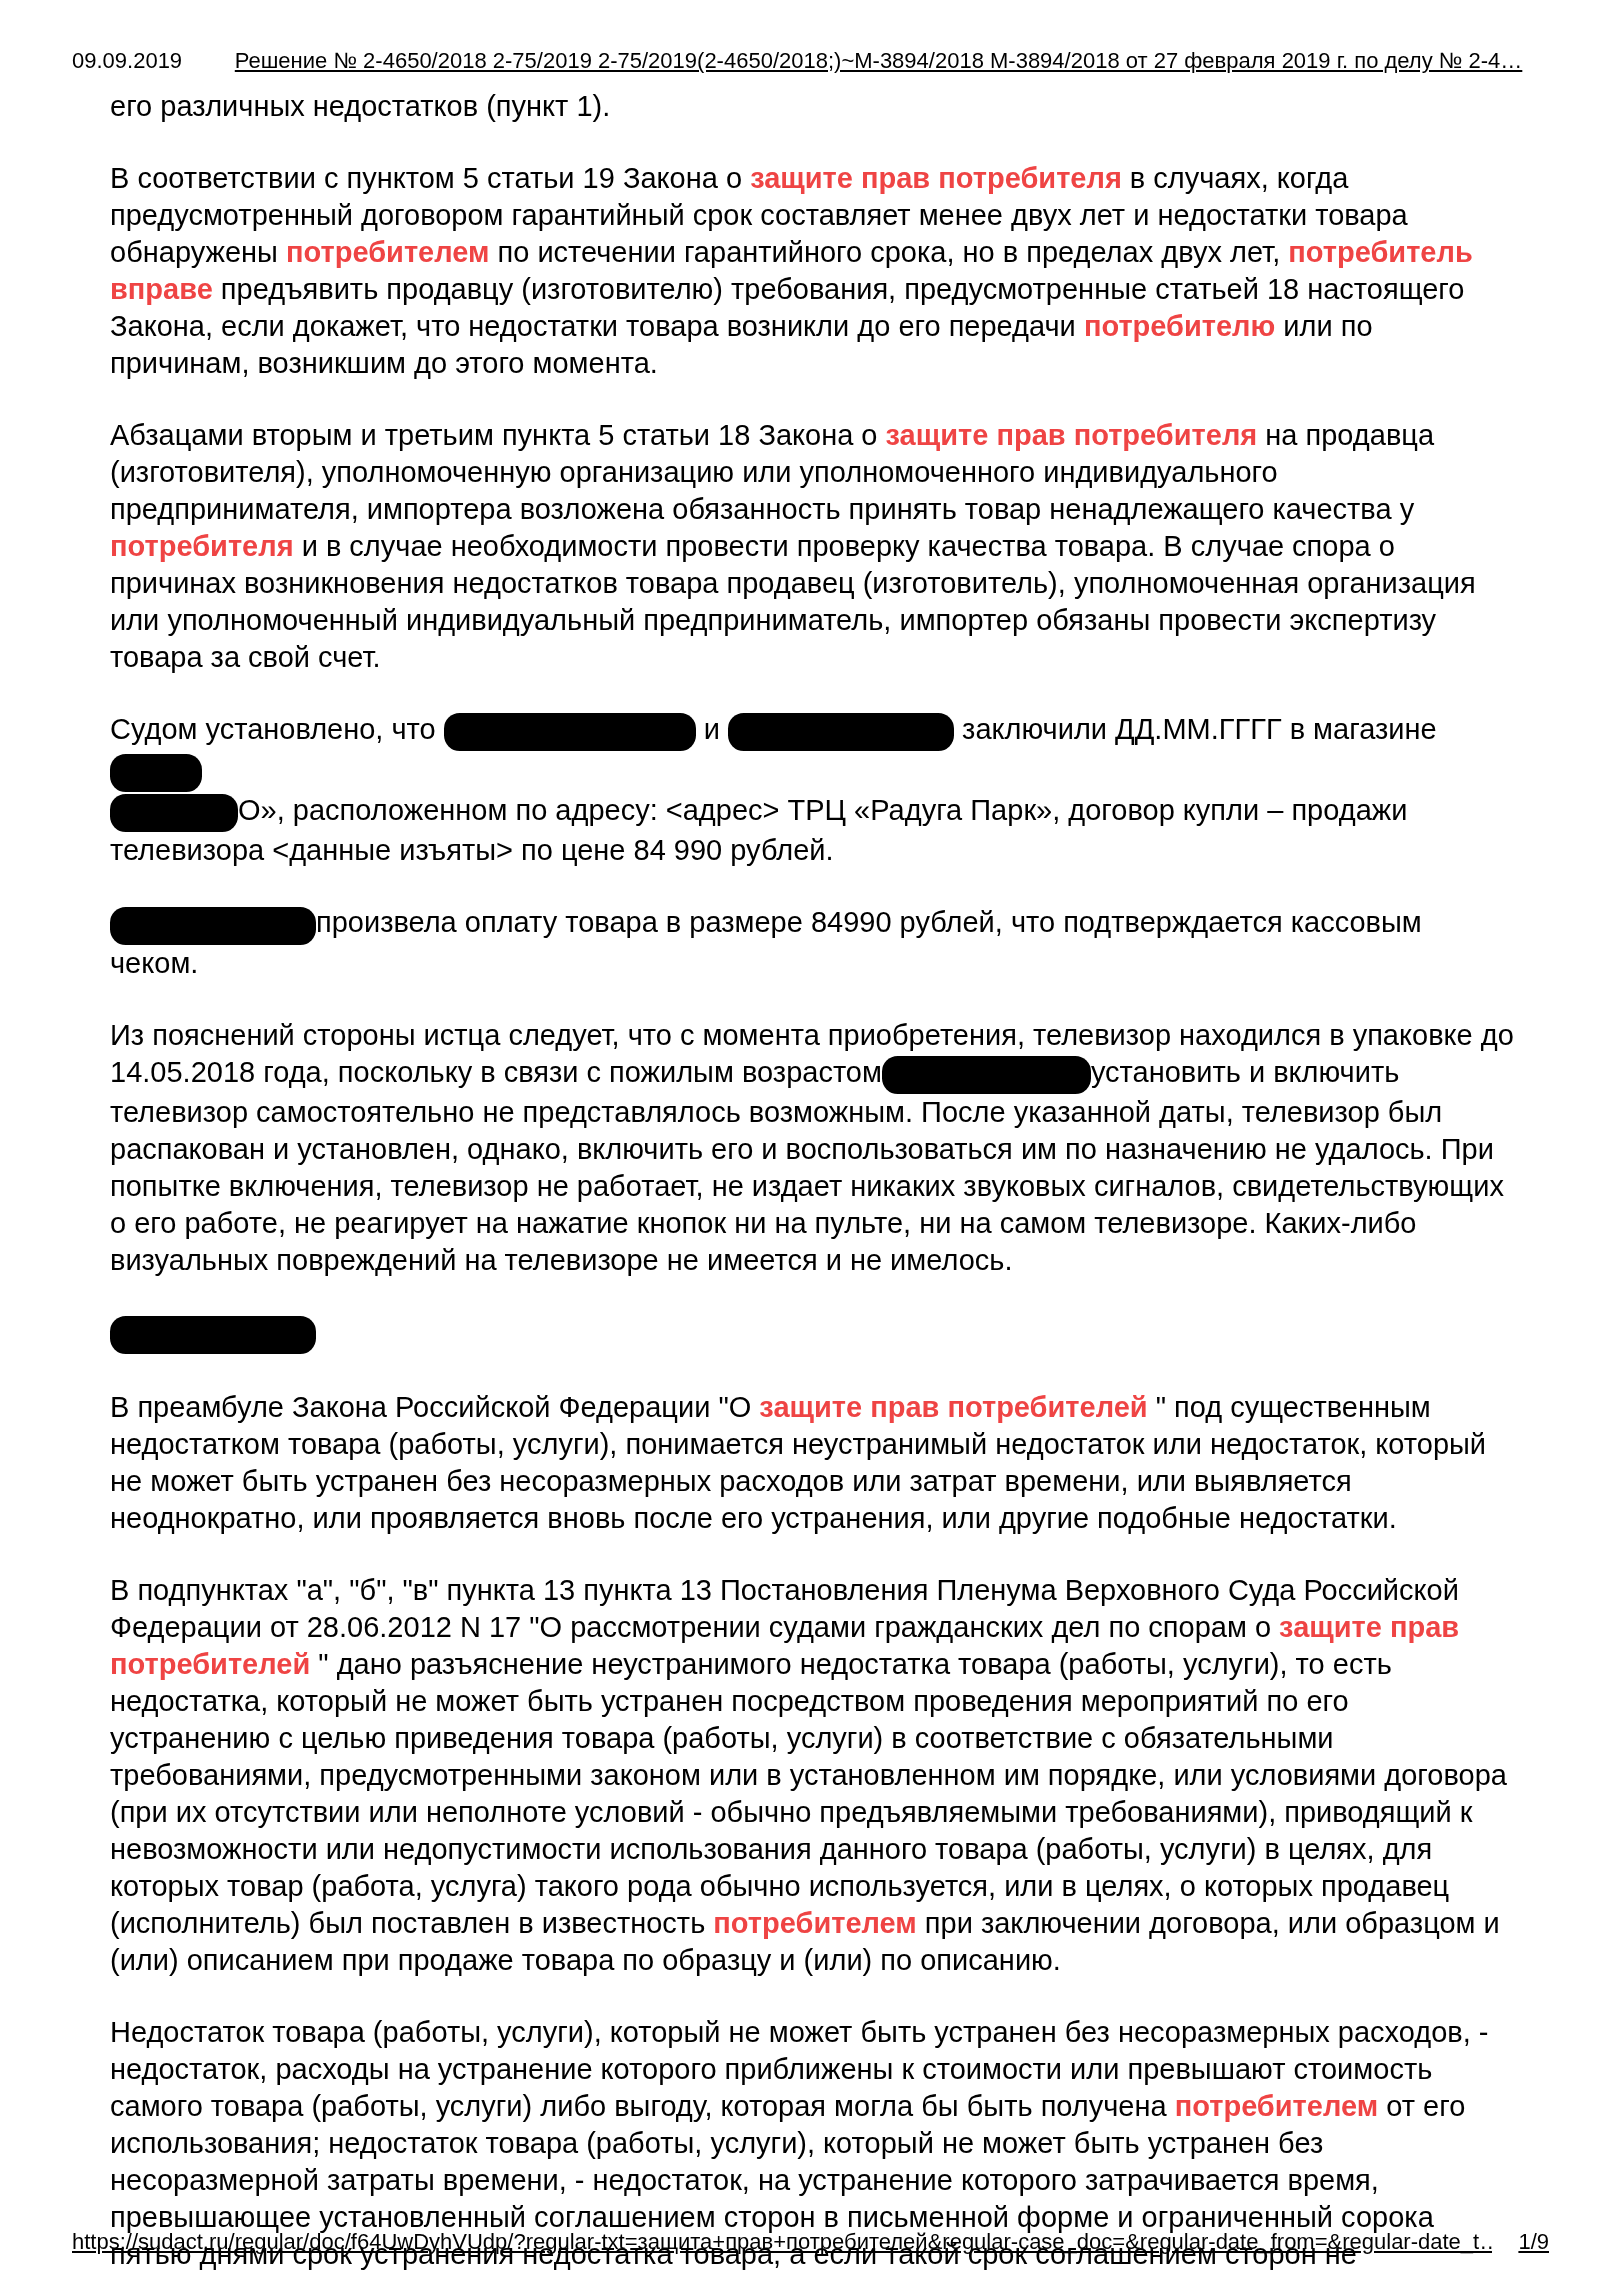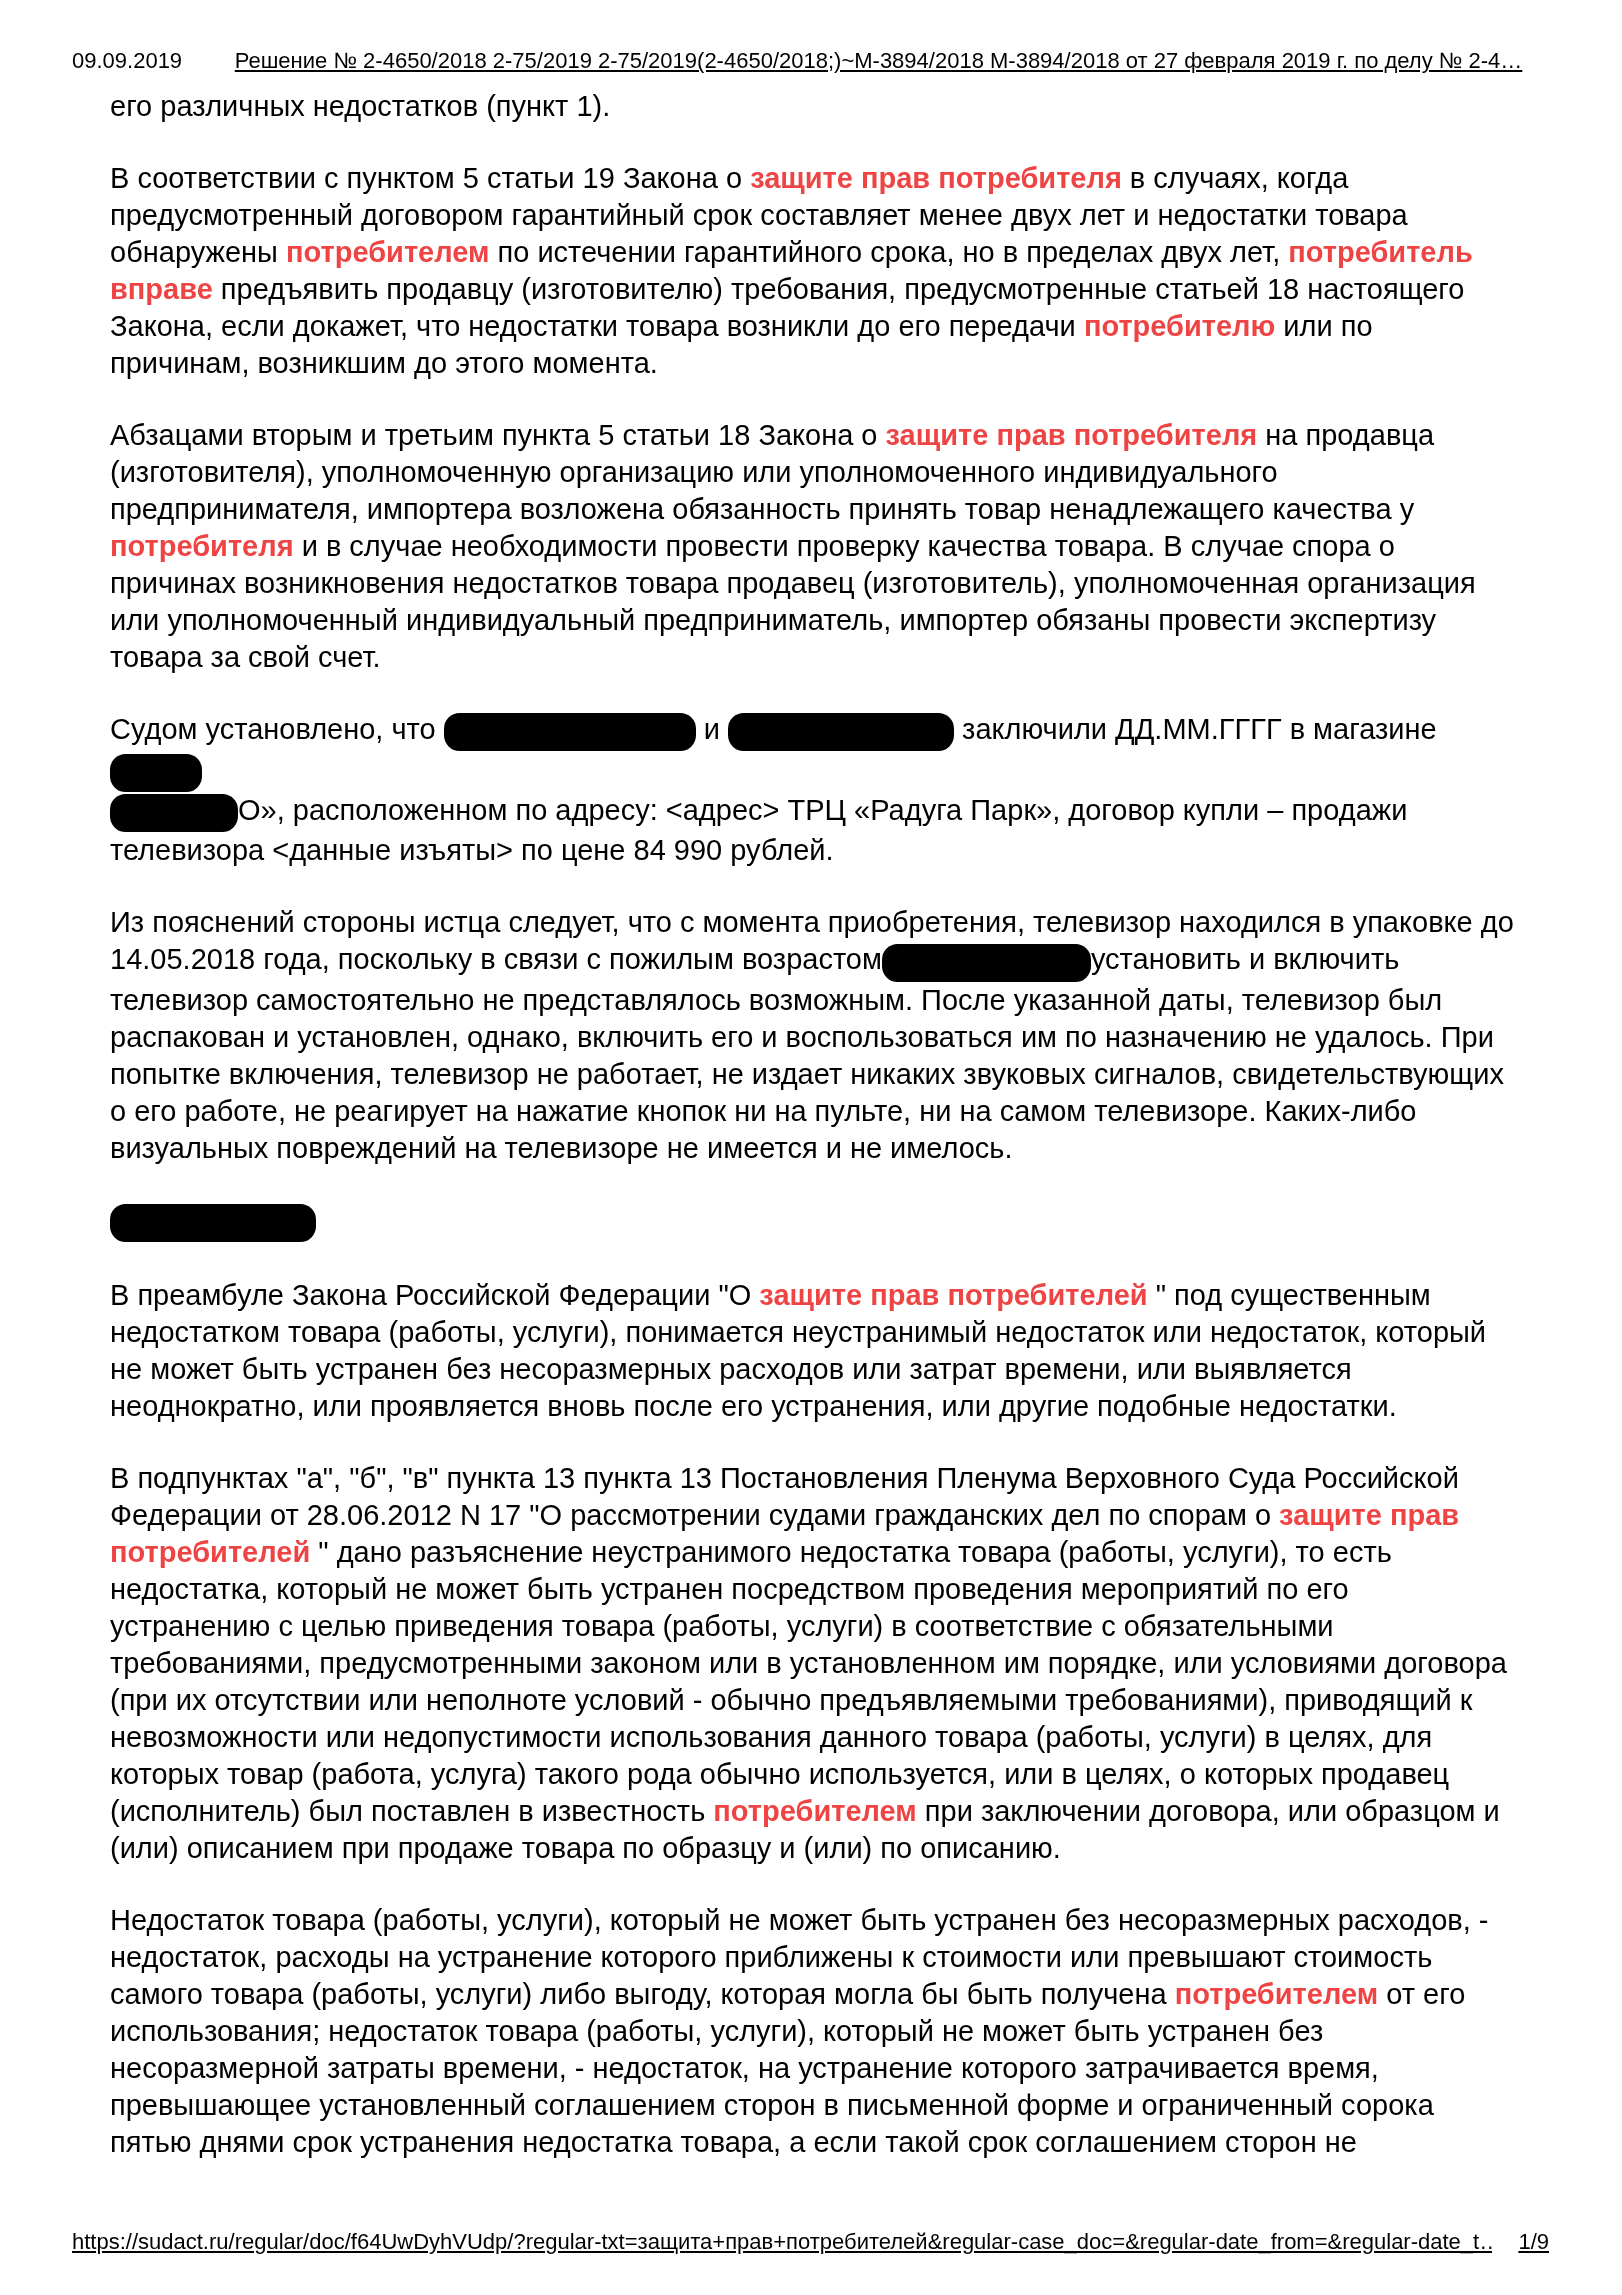--- a/index.html
+++ b/index.html
@@ -59,20 +59,21 @@
 <div class="print-header">
   <span class="hdr-date">09.09.2019</span>
   <span class="hdr-title">Решение № 2-4650/2018 2-75/2019 2-75/2019(2-4650/2018;)~М-3894/2018 М-3894/2018 от 27 февраля 2019 г. по делу № 2-4…</span>
 </div>
 
 <div class="doc-body">
     <p><span>его различных недостатков (пункт 1).</span></p>
     <p><span>В соответствии с пунктом 5 статьи 19 Закона о </span><span class="hl">защите прав потребителя</span><span> в случаях, когда предусмотренный договором гарантийный срок составляет менее двух лет и недостатки товара обнаружены </span><span class="hl">потребителем</span><span> по истечении гарантийного срока, но в пределах двух лет, </span><span class="hl">потребитель вправе</span><span> предъявить продавцу (изготовителю) требования, предусмотренные статьей 18 настоящего Закона, если докажет, что недостатки товара возникли до его передачи </span><span class="hl">потребителю</span><span> или по причинам, возникшим до этого момента.</span></p>
     <p><span>Абзацами вторым и третьим пункта 5 статьи 18 Закона о </span><span class="hl">защите прав потребителя</span><span> на продавца (изготовителя), уполномоченную организацию или уполномоченного индивидуального предпринимателя, импортера возложена обязанность принять товар ненадлежащего качества у </span><span class="hl">потребителя</span><span> и в случае необходимости провести проверку качества товара. В случае спора о причинах возникновения недостатков товара продавец (изготовитель), уполномоченная организация или уполномоченный индивидуальный предприниматель, импортер обязаны провести экспертизу товара за свой счет.</span></p>
     <p><span>Судом установлено, что </span><span class="redact" style="width: 252px;"></span><span> и </span><span class="redact" style="width: 226px;"></span><span> заключили ДД.ММ.ГГГГ в магазине </span><span class="redact" style="width: 92px;"></span><br><span class="redact" style="width: 128px;"></span><span>О», расположенном по адресу: &lt;адрес&gt; ТРЦ «Радуга Парк», договор купли – продажи</span><br><span>телевизора &lt;данные изъяты&gt; по цене 84 990 рублей.</span></p>
+    <p><span class="redact" style="width: 206px;"></span><span>произвела оплату товара в размере 84990 рублей, что подтверждается кассовым чеком.</span></p>
     <p><span>Из пояснений стороны истца следует, что с момента приобретения, телевизор находился в упаковке до 14.05.2018 года, поскольку в связи с пожилым возрастом</span><span class="redact" style="width: 209px;"></span><span>установить и включить телевизор самостоятельно не представлялось возможным. После указанной даты, телевизор был распакован и установлен, однако, включить его и воспользоваться им по назначению не удалось. При попытке включения, телевизор не работает, не издает никаких звуковых сигналов, свидетельствующих о его работе, не реагирует на нажатие кнопок ни на пульте, ни на самом телевизоре. Каких-либо визуальных повреждений на телевизоре не имеется и не имелось.</span></p>
     <p><span class="redact" style="width: 206px;"></span></p>
     <p><span>В преамбуле Закона Российской Федерации "О </span><span class="hl">защите прав потребителей</span><span> " под существенным недостатком товара (работы, услуги), понимается неустранимый недостаток или недостаток, который не может быть устранен без несоразмерных расходов или затрат времени, или выявляется неоднократно, или проявляется вновь после его устранения, или другие подобные недостатки.</span></p>
     <p><span>В подпунктах "а", "б", "в" пункта 13 пункта 13 Постановления Пленума Верховного Суда Российской Федерации от 28.06.2012 N 17 "О рассмотрении судами гражданских дел по спорам о </span><span class="hl">защите прав потребителей</span><span> " дано разъяснение неустранимого недостатка товара (работы, услуги), то есть недостатка, который не может быть устранен посредством проведения мероприятий по его устранению с целью приведения товара (работы, услуги) в соответствие с обязательными требованиями, предусмотренными законом или в установленном им порядке, или условиями договора (при их отсутствии или неполноте условий - обычно предъявляемыми требованиями), приводящий к невозможности или недопустимости использования данного товара (работы, услуги) в целях, для которых товар (работа, услуга) такого рода обычно используется, или в целях, о которых продавец (исполнитель) был поставлен в известность </span><span class="hl">потребителем</span><span> при заключении договора, или образцом и (или) описанием при продаже товара по образцу и (или) по описанию.</span></p>
     <p><span>Недостаток товара (работы, услуги), который не может быть устранен без несоразмерных расходов, - недостаток, расходы на устранение которого приближены к стоимости или превышают стоимость самого товара (работы, услуги) либо выгоду, которая могла бы быть получена </span><span class="hl">потребителем</span><span> от его использования; недостаток товара (работы, услуги), который не может быть устранен без несоразмерной затраты времени, - недостаток, на устранение которого затрачивается время, превышающее установленный соглашением сторон в письменной форме и ограниченный сорока пятью днями срок устранения недостатка товара, а если такой срок соглашением сторон не</span></p>
   </div>
 
 <div class="print-footer">
   <span class="ftr-url">https://sudact.ru/regular/doc/f64UwDyhVUdp/?regular-txt=защита+прав+потребителей&amp;regular-case_doc=&amp;regular-date_from=&amp;regular-date_t…</span>
   <span class="ftr-page">1/9</span>

